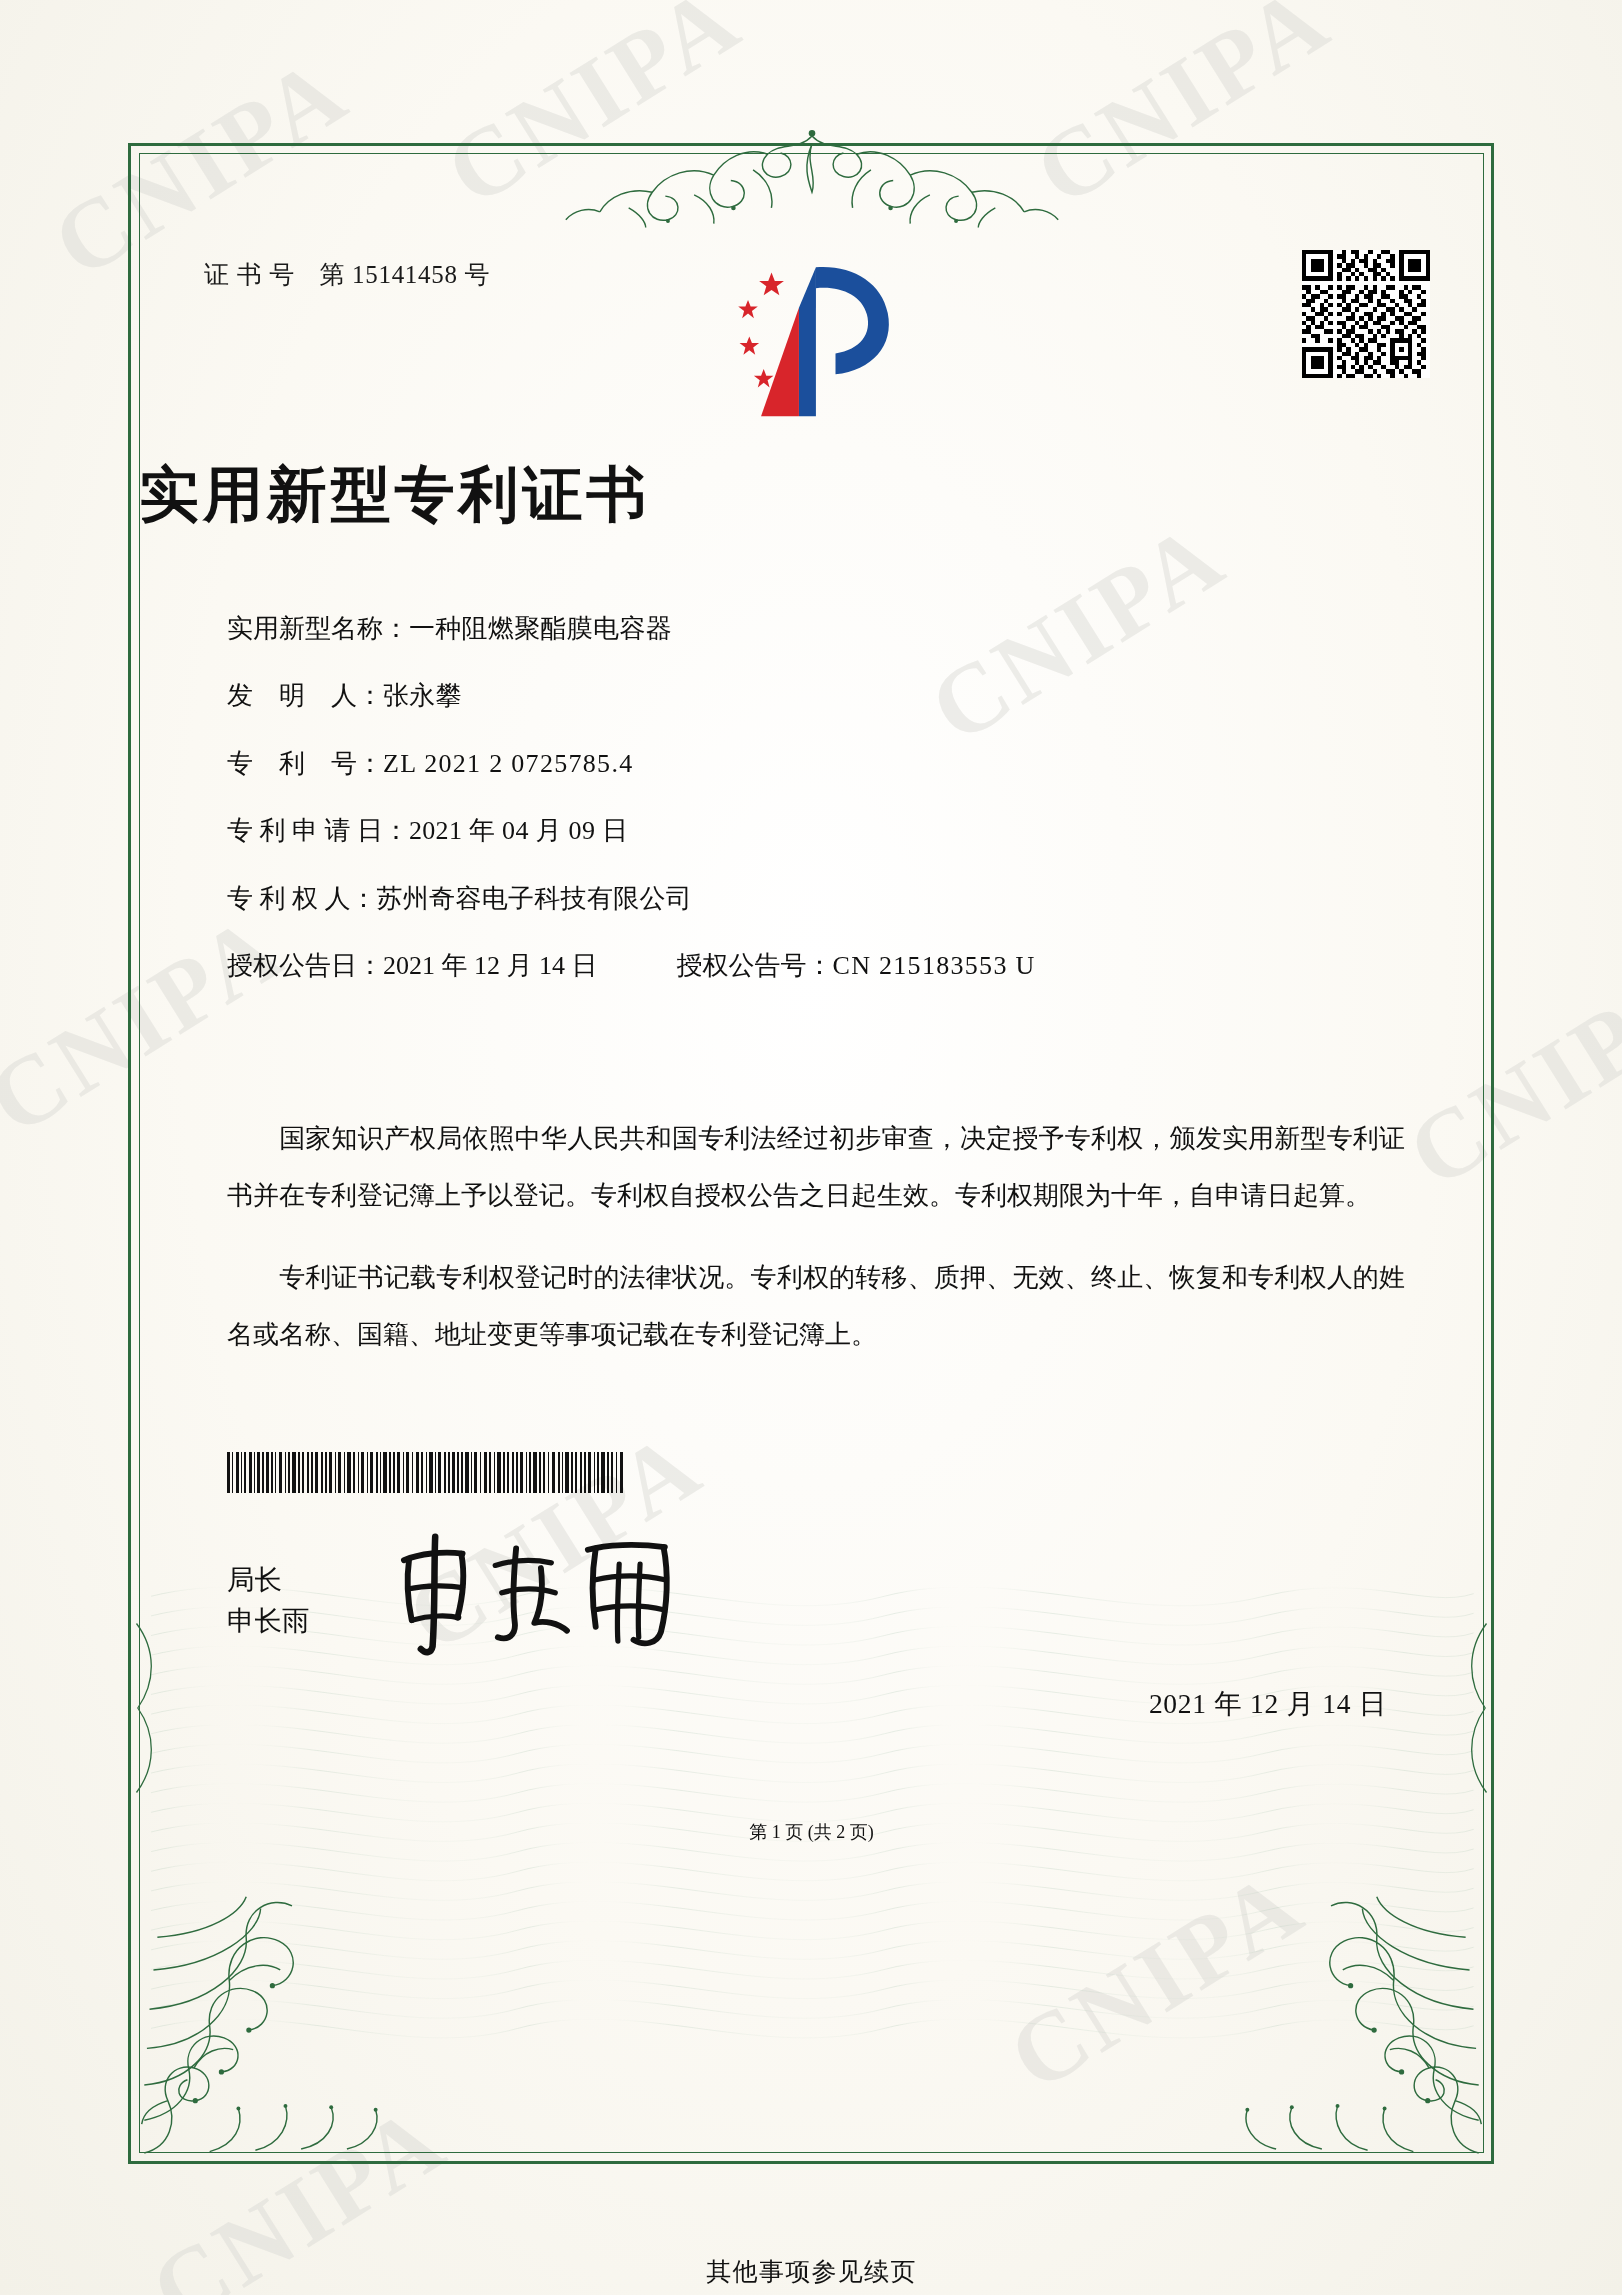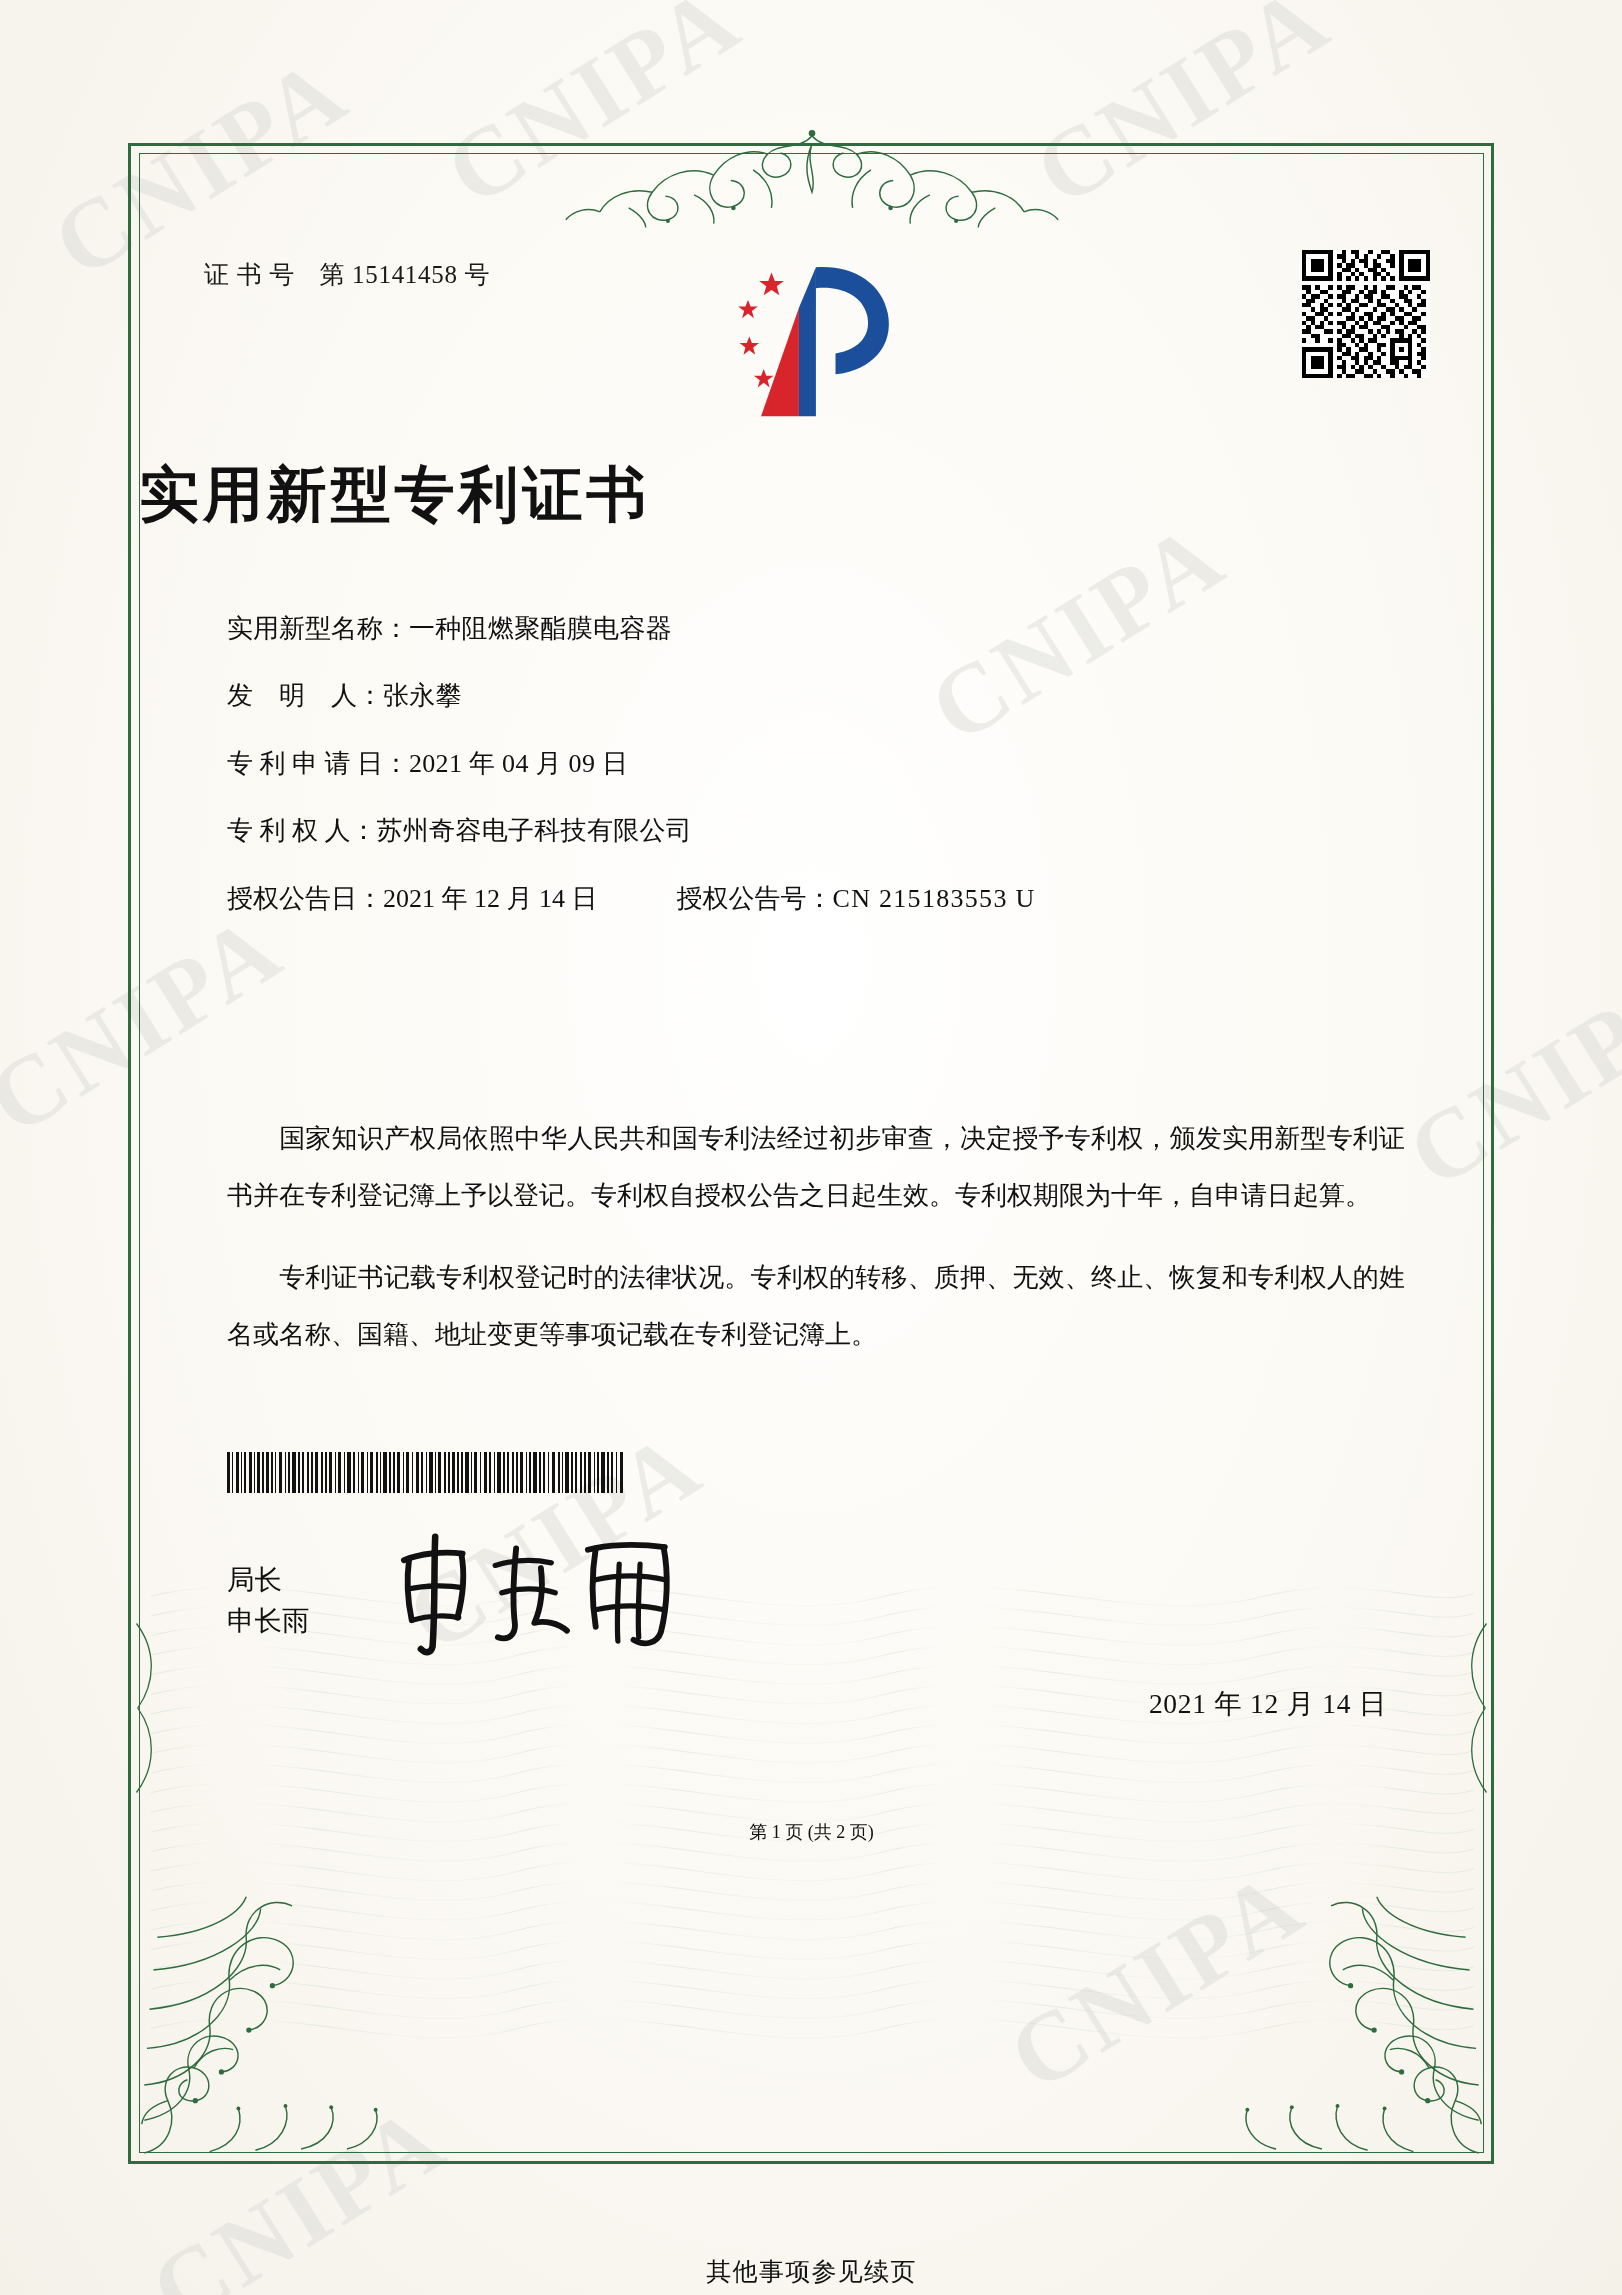--- a/index.html
+++ b/index.html
@@ -637,20 +637,24 @@
       <div class="row">
         <span class="label">实用新型名称：</span>
         <span class="value">一种阻燃聚酯膜电容器</span>
       </div>
 
       <div class="row">
         <span class="label">发    明    人：</span>
         <span class="value">张永攀</span>
       </div>
 
+      <div class="row">
+        <span class="label">专    利    号：</span>
+        <span class="value mono-sp">ZL 2021 2 0725785.4</span>
+      </div>
 
       <div class="row">
         <span class="label">专 利 申 请 日：</span>
         <span class="value">2021 年 04 月 09 日</span>
       </div>
 
       <div class="row">
         <span class="label">专 利 权 人：</span>
         <span class="value">苏州奇容电子科技有限公司</span>
       </div>

